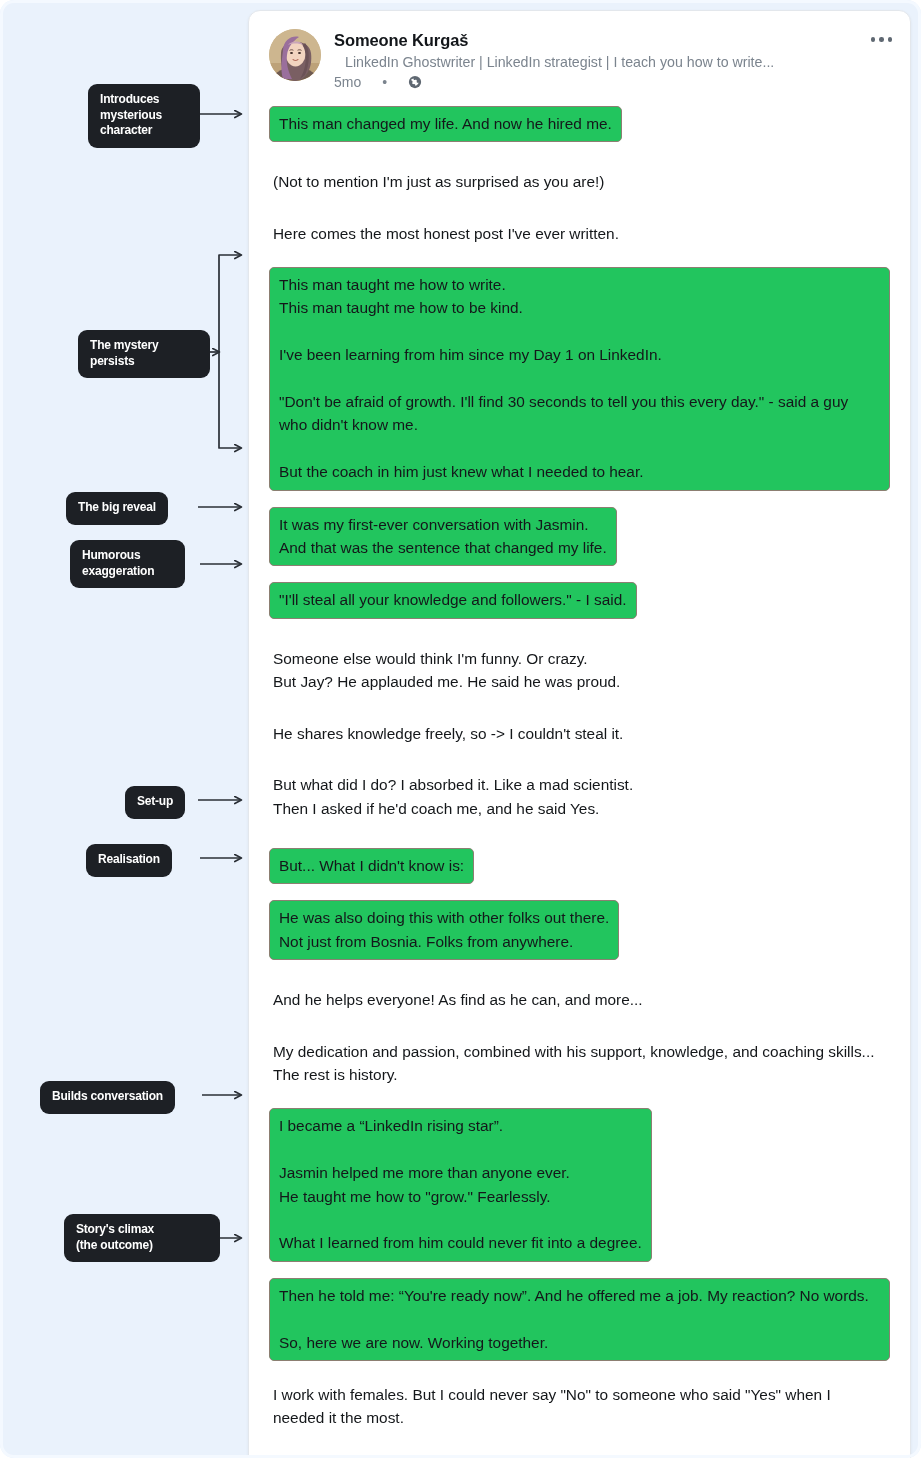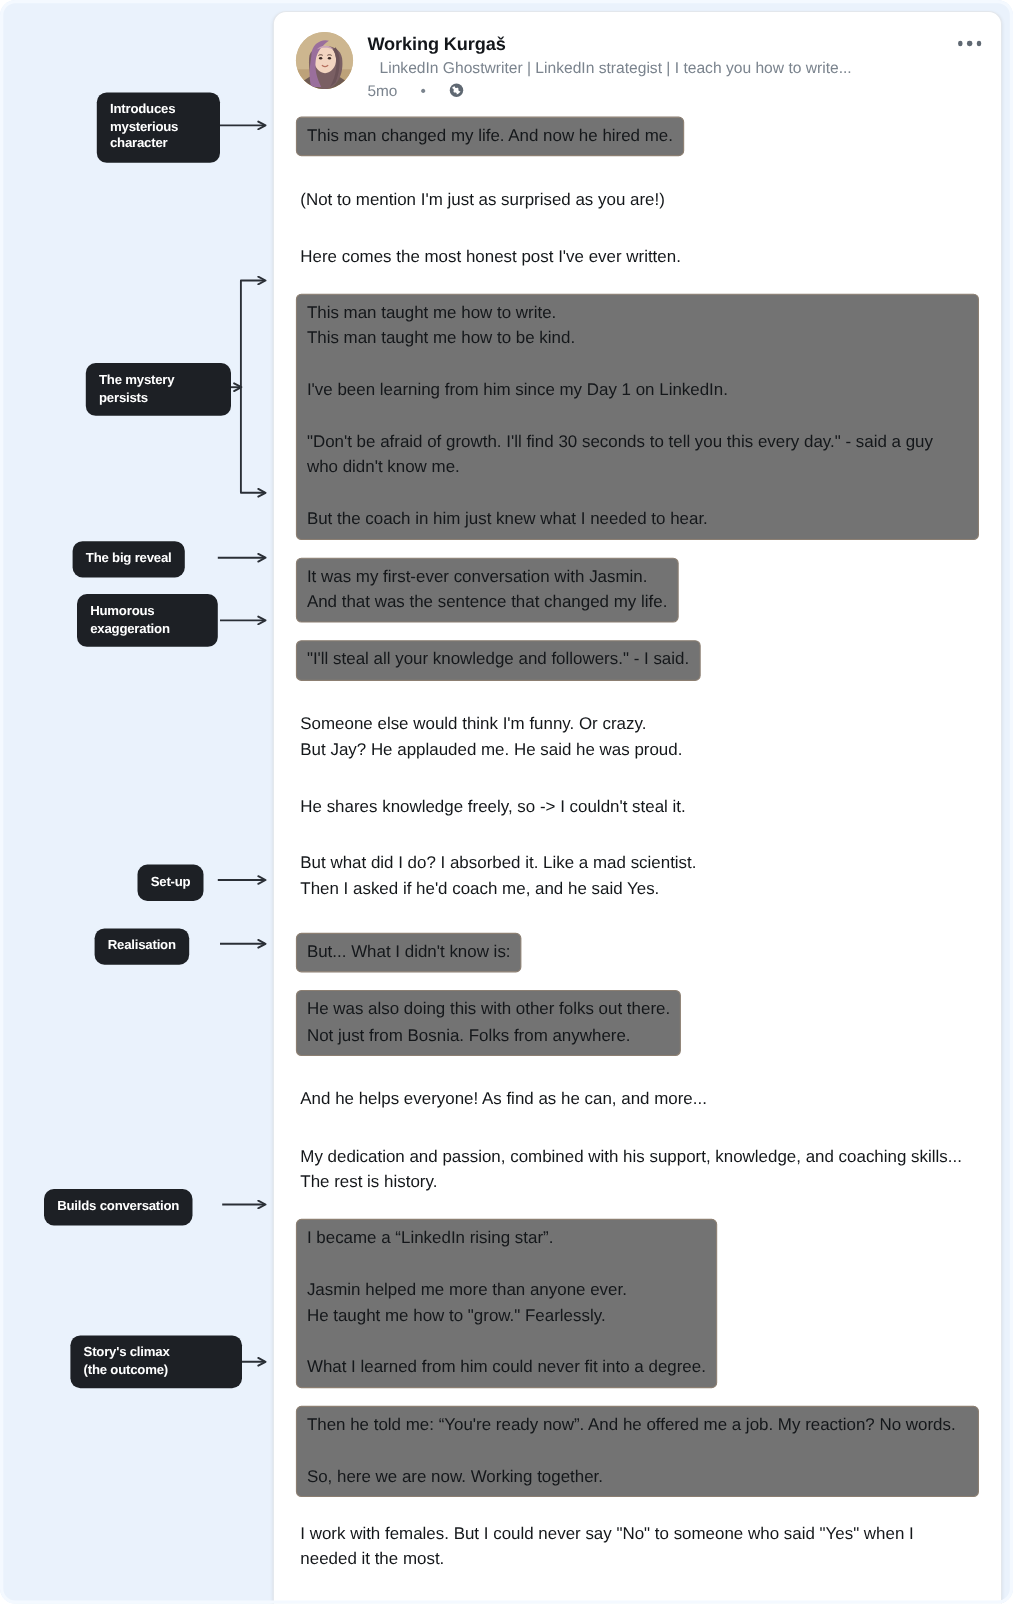--- a/index.html
+++ b/index.html
@@ -156,21 +156,21 @@
     white-space: pre-line;
     margin: 4px;
     padding: 2px 0;
   }
 
   .block-gap { height: 22px; }
   .block-gap-sm { height: 16px; }
 
   .hl {
     display: table;
-    background: #737373;
+    background: #22c55e;
     border: 1.6px solid #8c7f72;
     border-radius: 5px;
     padding: 5px 9px 6px 9px;
     white-space: pre-line;
     line-height: 1.52;
     color: #14171a;
   }
 
   .hl.wide { display: block; width: 100%; }
 
@@ -242,21 +242,21 @@
 
     <div class="anno" style="left:88px; top:84px; width:112px;">Introduces
 mysterious
 character</div>
 
     <div class="anno" style="left:78px; top:330px; width:132px;">The mystery
 persists</div>
 
     <div class="anno" style="left:66px; top:492px;">The big reveal</div>
 
-    <div class="anno" style="left:70px; top:540px; width:128px;">Humorous
+    <div class="anno" style="left:70px; top:540px; width:115px;">Humorous
 exaggeration</div>
 
     <div class="anno" style="left:125px; top:786px;">Set-up</div>
 
     <div class="anno" style="left:86px; top:844px;">Realisation</div>
 
     <div class="anno" style="left:40px; top:1081px;">Builds conversation</div>
 
     <div class="anno" style="left:64px; top:1214px; width:156px;">Story's climax
 (the outcome)</div>
@@ -293,21 +293,21 @@
               <ellipse cx="30.5" cy="24" rx="1.5" ry="1.1" fill="#3b2a26"></ellipse>
               <path d="M20.5,21.4 C21.6,20.6 23.4,20.6 24.4,21.3" stroke="#5a4038" stroke-width="0.9" fill="none"></path>
               <path d="M28.6,21.3 C29.6,20.6 31.4,20.6 32.5,21.4" stroke="#5a4038" stroke-width="0.9" fill="none"></path>
 
               <path d="M24,30.5 C25.4,31.6 27.6,31.6 29,30.5" stroke="#b6705f" stroke-width="1.1" fill="none" stroke-linecap="round"></path>
             </g>
           </svg>
         </div>
 
         <div class="author-block">
-          <div class="author-name">Working Kurgaš</div>
+          <div class="author-name">Someone Kurgaš</div>
           <div class="author-headline">LinkedIn Ghostwriter | LinkedIn strategist | I teach you how to write...</div>
           <div class="meta-row">
             <span>5mo</span>
             <span>•</span>
             <span class="globe-icon">
               <svg width="14" height="14" viewBox="0 0 16 16" aria-hidden="true">
                 <circle cx="8" cy="8" r="7" fill="#5f6872"></circle>
                 <path d="M3.2,5.6 C5,6 5.6,7.4 5,8.6 C4.4,9.8 5.6,10.8 6.6,10.4 C7.6,10 8.6,11 8.2,12.4
                          C9.8,12 11.6,10.6 12.2,8.8 C10.6,9.4 9.6,8.4 10,7 C10.4,5.6 9,5 8,5.6
                          C7,6.2 6,5.2 6.4,4 C5.2,4.2 4,4.8 3.2,5.6Z" fill="#ffffff"></path>

